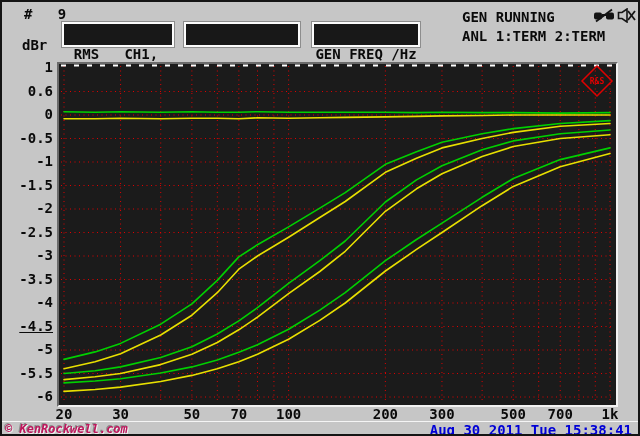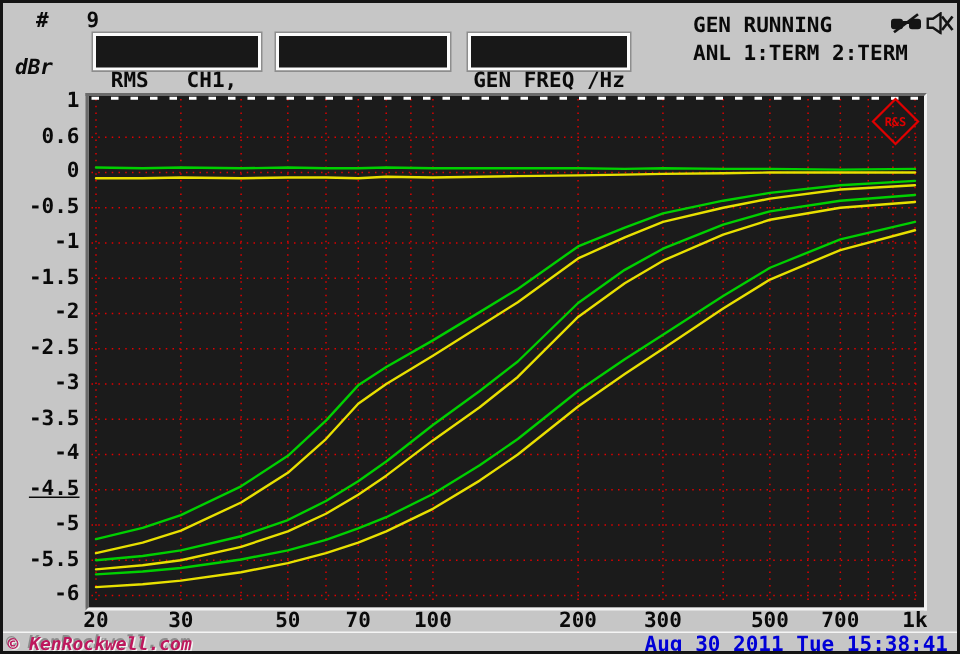--- a/index.html
+++ b/index.html
@@ -33,21 +33,21 @@
   }
   .datetime{position:absolute;right:6px;top:420px;font-size:14px;color:#0000d6;}
   .icon{position:absolute;top:6px;}
 </style>
 </head>
 <body>
 
 <div class="screen">
 
   <div class="abs hdr-txt pre" style="left:22px;top:5px;">#   9</div>
-  <div class="abs hdr-txt" style="left:8px;top:36px;font-style:italic;">dBr</div>
+  <div class="abs hdr-txt" style="left:20px;top:36px;">dBr</div>
 
   <div class="readout" style="left:60px;top:20px;width:108px;"></div>
   <div class="readout" style="left:182px;top:20px;width:112px;"></div>
   <div class="readout" style="left:310px;top:20px;width:104px;"></div>
 
   <div class="box-label" style="left:58px;width:112px;text-align:center;">RMS   CH1,</div>
   <div class="box-label" style="left:306px;width:116px;">GEN FREQ /Hz</div>
 
   <div class="abs" style="left:460px;top:6px;">
     <div class="status-line">GEN RUNNING</div>

